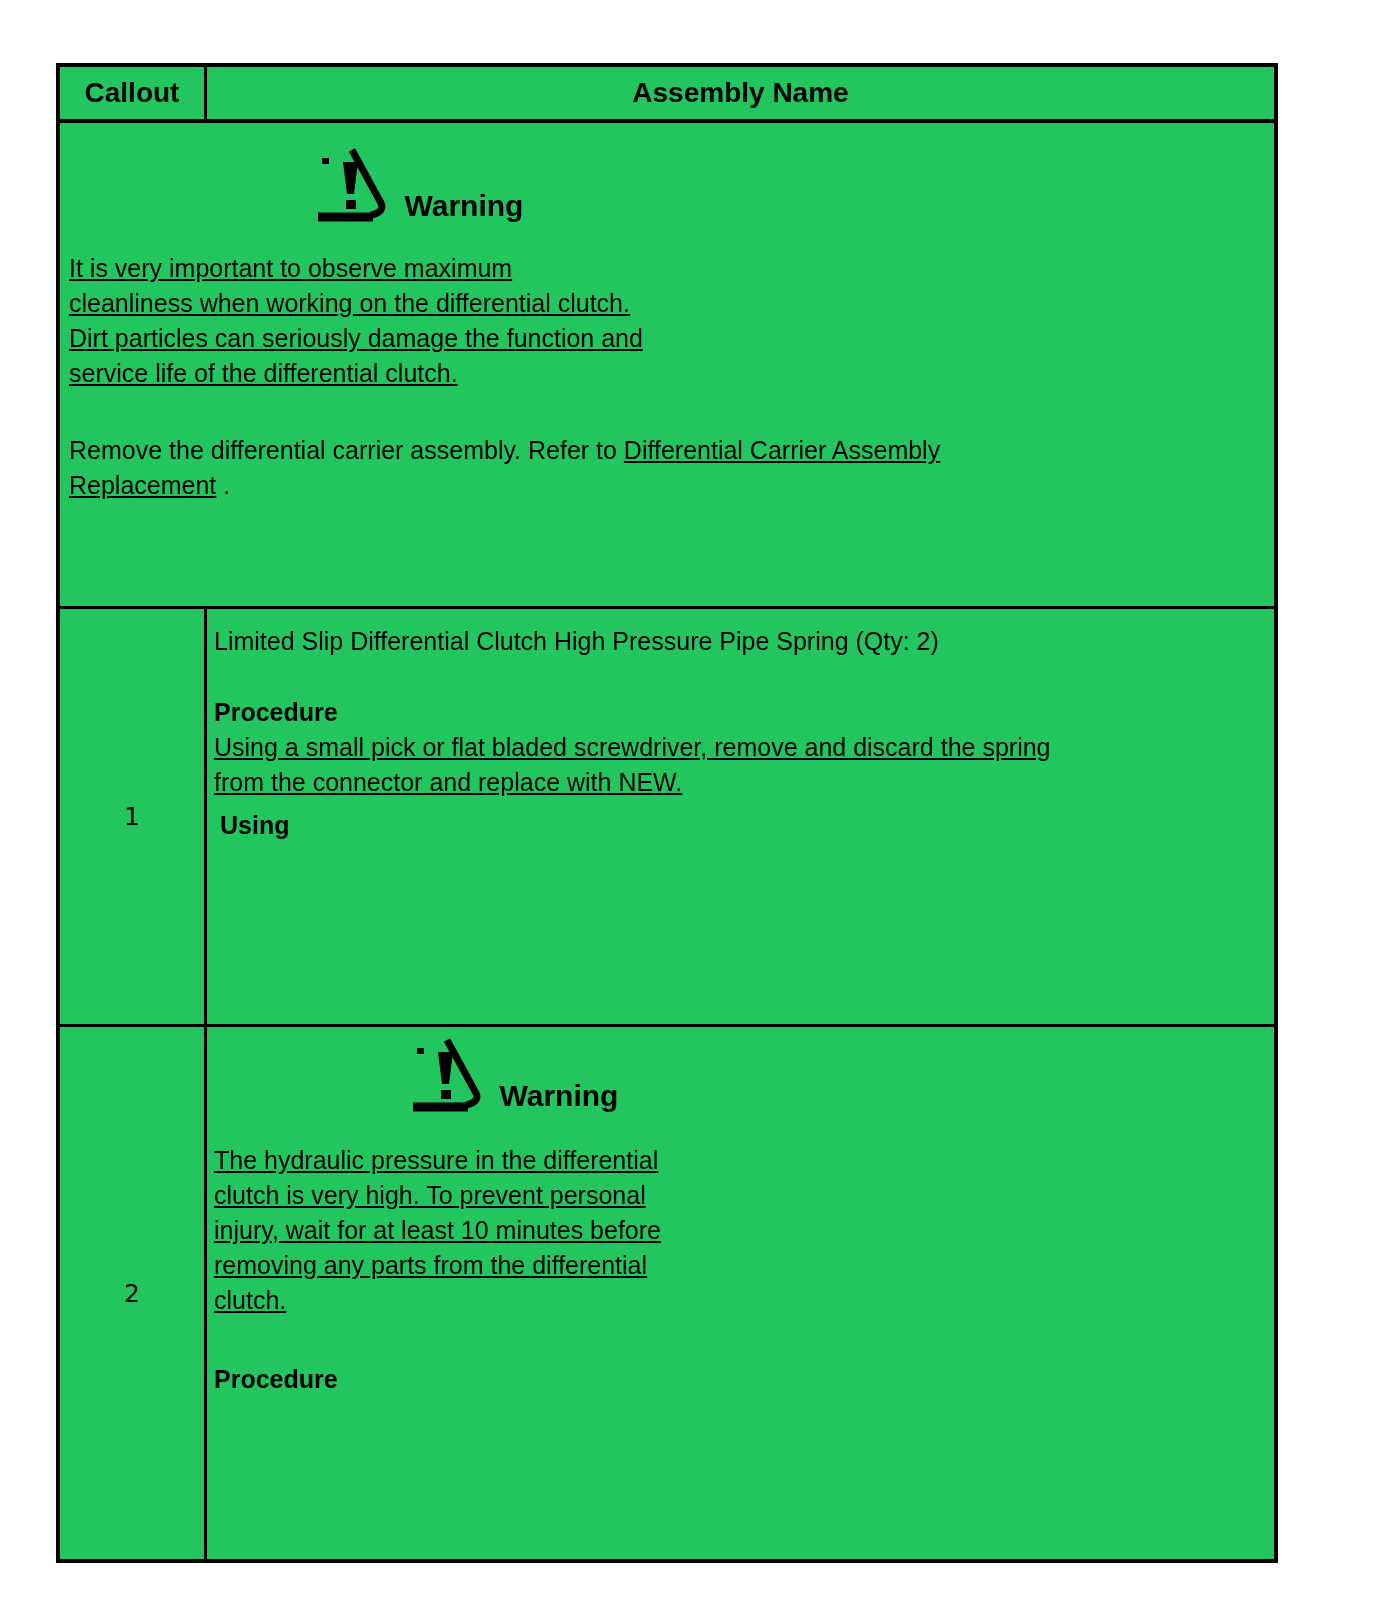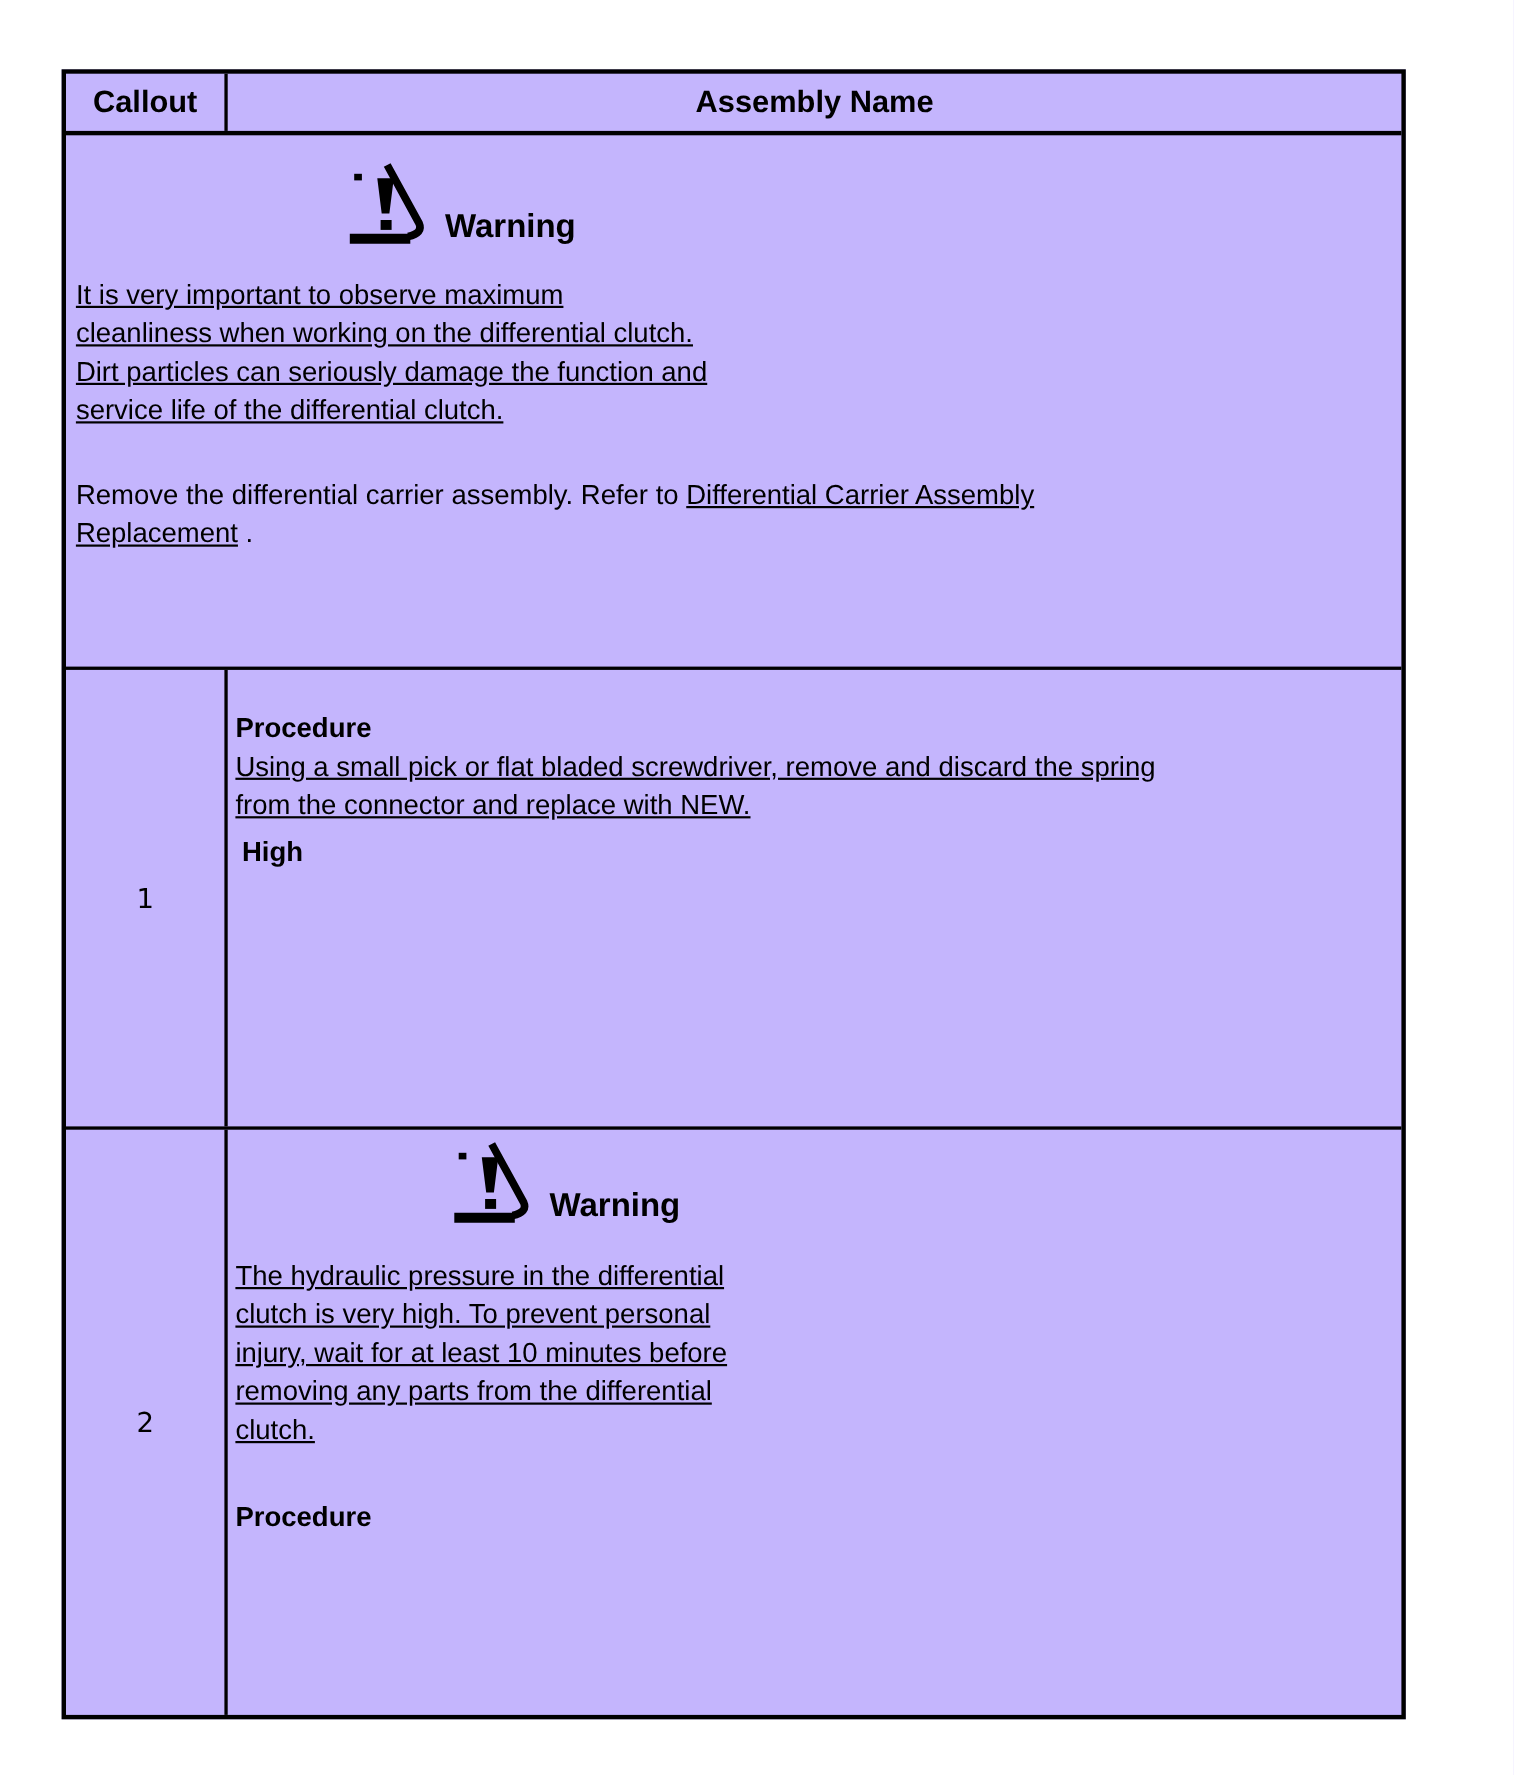--- a/index.html
+++ b/index.html
@@ -3,21 +3,21 @@
 <meta charset="utf-8">
 <style>
   html,body { margin:0; padding:0; background:#ffffff; }
   body {
     width:1376px; height:1614px; position:relative;
     font-family:"DejaVu Sans","Liberation Sans",sans-serif;
     color:#000;
   }
   .doc-table {
     position:absolute; left:56px; top:63px; width:1222px;
-    border:4px solid #000; box-sizing:border-box; background:#c4b5fd;
+    border:4px solid #000; box-sizing:border-box; background:#22c55e;
   }
   
   .thead { display:flex; border-bottom:4px solid #000; height:52px; }
   .th {
     display:flex; align-items:center; justify-content:center;
     font-weight:bold; font-size:28px;
     font-family:"Liberation Sans","DejaVu Sans",sans-serif;
   }
   .callout-col { width:144px; border-right:3px solid #000; flex-shrink:0; }
   .name-col { flex:1; }
@@ -93,24 +93,25 @@
 cleanliness when working on the differential clutch.
 Dirt particles can seriously damage the function and
 service life of the differential clutch.</p>
     <p class="remove-para"><span>Remove the differential carrier assembly. Refer to </span><a class="doclink">Differential Carrier Assembly
 Replacement</a><span> .</span></p>
   </div>
 
   <div class="body-row row-1-height">
     <div class="callout-cell">1</div>
     <div class="content-cell">
+      <p class="cell-title">Limited Slip Differential Clutch High Pressure Pipe Spring (Qty: 2)</p>
       <p class="h proc-heading-1">Procedure</p>
       <p class="pre proc-text-1">Using a small pick or flat bladed screwdriver, remove and discard the spring
 from the connector and replace with NEW.</p>
-      <p class="h note-heading">High</p>
+      <p class="h note-heading">Using</p>
     </div>
   </div>
 
   <div class="body-row row-2-height">
     <div class="callout-cell">2</div>
     <div class="content-cell">
       <div class="warn-block narrow">
         <svg class="warn-icon" viewBox="0 0 80 78">
           <rect x="7" y="11" width="7" height="6" fill="#000"></rect>
           <path d="M37 3 L66 56 Q70 65 56 68" fill="none" stroke="#000" stroke-width="7"></path>

